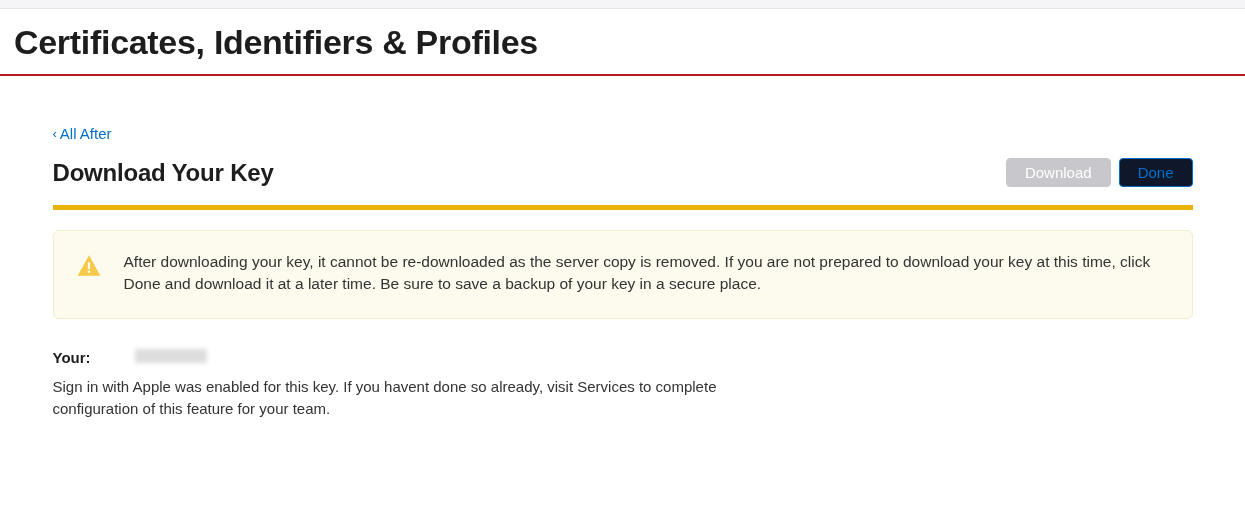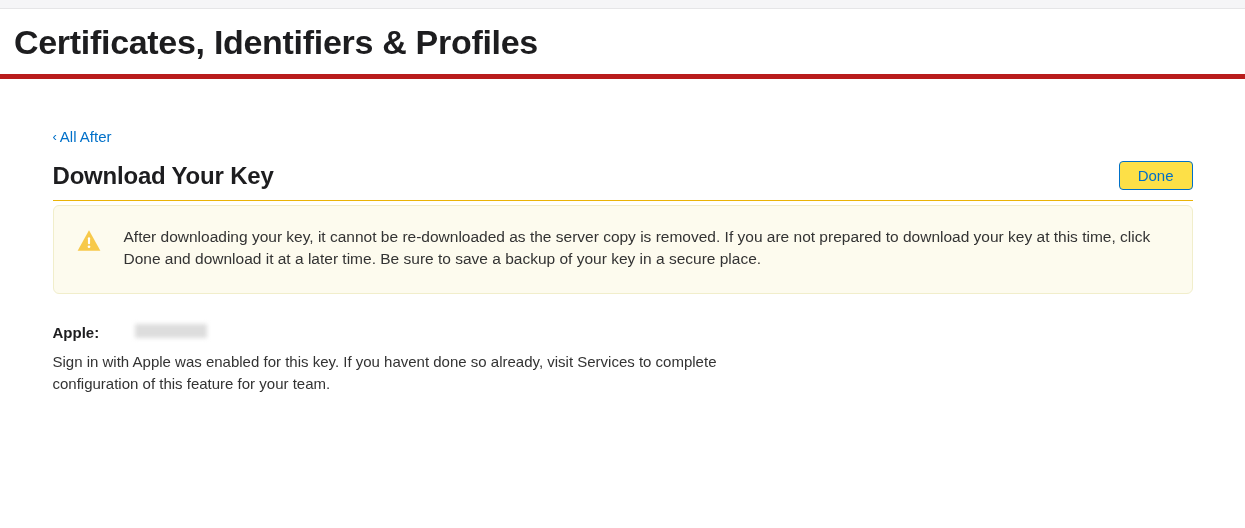--- a/index.html
+++ b/index.html
@@ -13,21 +13,21 @@
       background: #ffffff;
       width: 1245px;
     }
     .top-divider {
       height: 9px;
       background: #f5f5f7;
       border-bottom: 1px solid #e5e5e7;
     }
     .page-header {
       padding: 14px 14px 12px 14px;
-      border-bottom: 5px solid #b91c1c;
+      border-bottom: 2px solid #b91c1c;
     }
     .page-header h1 {
       font-size: 34px;
       font-weight: 700;
       letter-spacing: -0.3px;
     }
     .content {
       max-width: 1140px;
       margin: 0 auto;
       padding: 0 0 40px 0;
@@ -45,22 +45,22 @@
       cursor: pointer;
     }
     .back-link .chev {
       font-size: 13px;
       line-height: 1;
     }
     .title-row {
       display: flex;
       align-items: center;
       justify-content: space-between;
-      padding: 6px 0 10px 0;
-      border-bottom: 1px solid #eab308;
+      padding: 6px 0 18px 0;
+      border-bottom: 5px solid #eab308;
     }
     .title-row h2 {
       font-size: 24px;
       font-weight: 700;
       letter-spacing: -0.2px;
     }
     .actions {
       display: flex;
       gap: 8px;
     }
@@ -71,26 +71,26 @@
       border: 1px solid transparent;
       cursor: pointer;
       font-family: inherit;
     }
     .btn-download {
       background: #c7c7cc;
       color: #ffffff;
       border-color: #c7c7cc;
     }
     .btn-done {
-      background: #fde047;
+      background: #0f172a;
       color: #0070c9;
       border: 1px solid #0070c9;
     }
     .alert-box {
-      margin-top: 4px;
+      margin-top: 20px;
       background: #fdfbee;
       border: 1px solid #f1eecb;
       border-radius: 6px;
       padding: 20px 22px 22px 22px;
       display: flex;
       align-items: flex-start;
       gap: 22px;
     }
     .alert-icon {
       flex: 0 0 auto;
@@ -146,39 +146,40 @@
   <div class="back-row">
     <a class="back-link">
       <span class="chev">‹</span>
       <span>All After</span>
     </a>
   </div>
 
   <div class="title-row">
     <h2>Download Your Key</h2>
     <div class="actions">
+      <button class="btn btn-download">Download</button>
       <button class="btn btn-done">Done</button>
     </div>
   </div>
 
   <div class="alert-box">
     <span class="alert-icon">
       <svg width="26" height="26" viewBox="0 0 24 24">
         <path d="M12 2 L22.5 21 L1.5 21 Z" fill="#f7c94a"></path>
         <rect x="11" y="8.5" width="2" height="6.5" rx="1" fill="#ffffff"></rect>
         <circle cx="12" cy="17.3" r="1.25" fill="#ffffff"></circle>
       </svg>
     </span>
     <div class="alert-text">After downloading your key, it cannot be re-downloaded as the server copy is removed. If you are not prepared to download your key at this time, click Done and download it at a later time. Be sure to save a backup of your key in a secure place.</div>
   </div>
 
   <div class="details">
 
     <div class="detail-row">
-      <div class="detail-label">Apple:</div>
+      <div class="detail-label">Your:</div>
       <div class="detail-value">
         <span class="redacted" style="width:72px"></span>
       </div>
     </div>
 
 
 
     <div class="detail-note">Sign in with Apple was enabled for this key. If you havent done so already, visit Services to complete configuration of this feature for your team.</div>
 
   </div>

